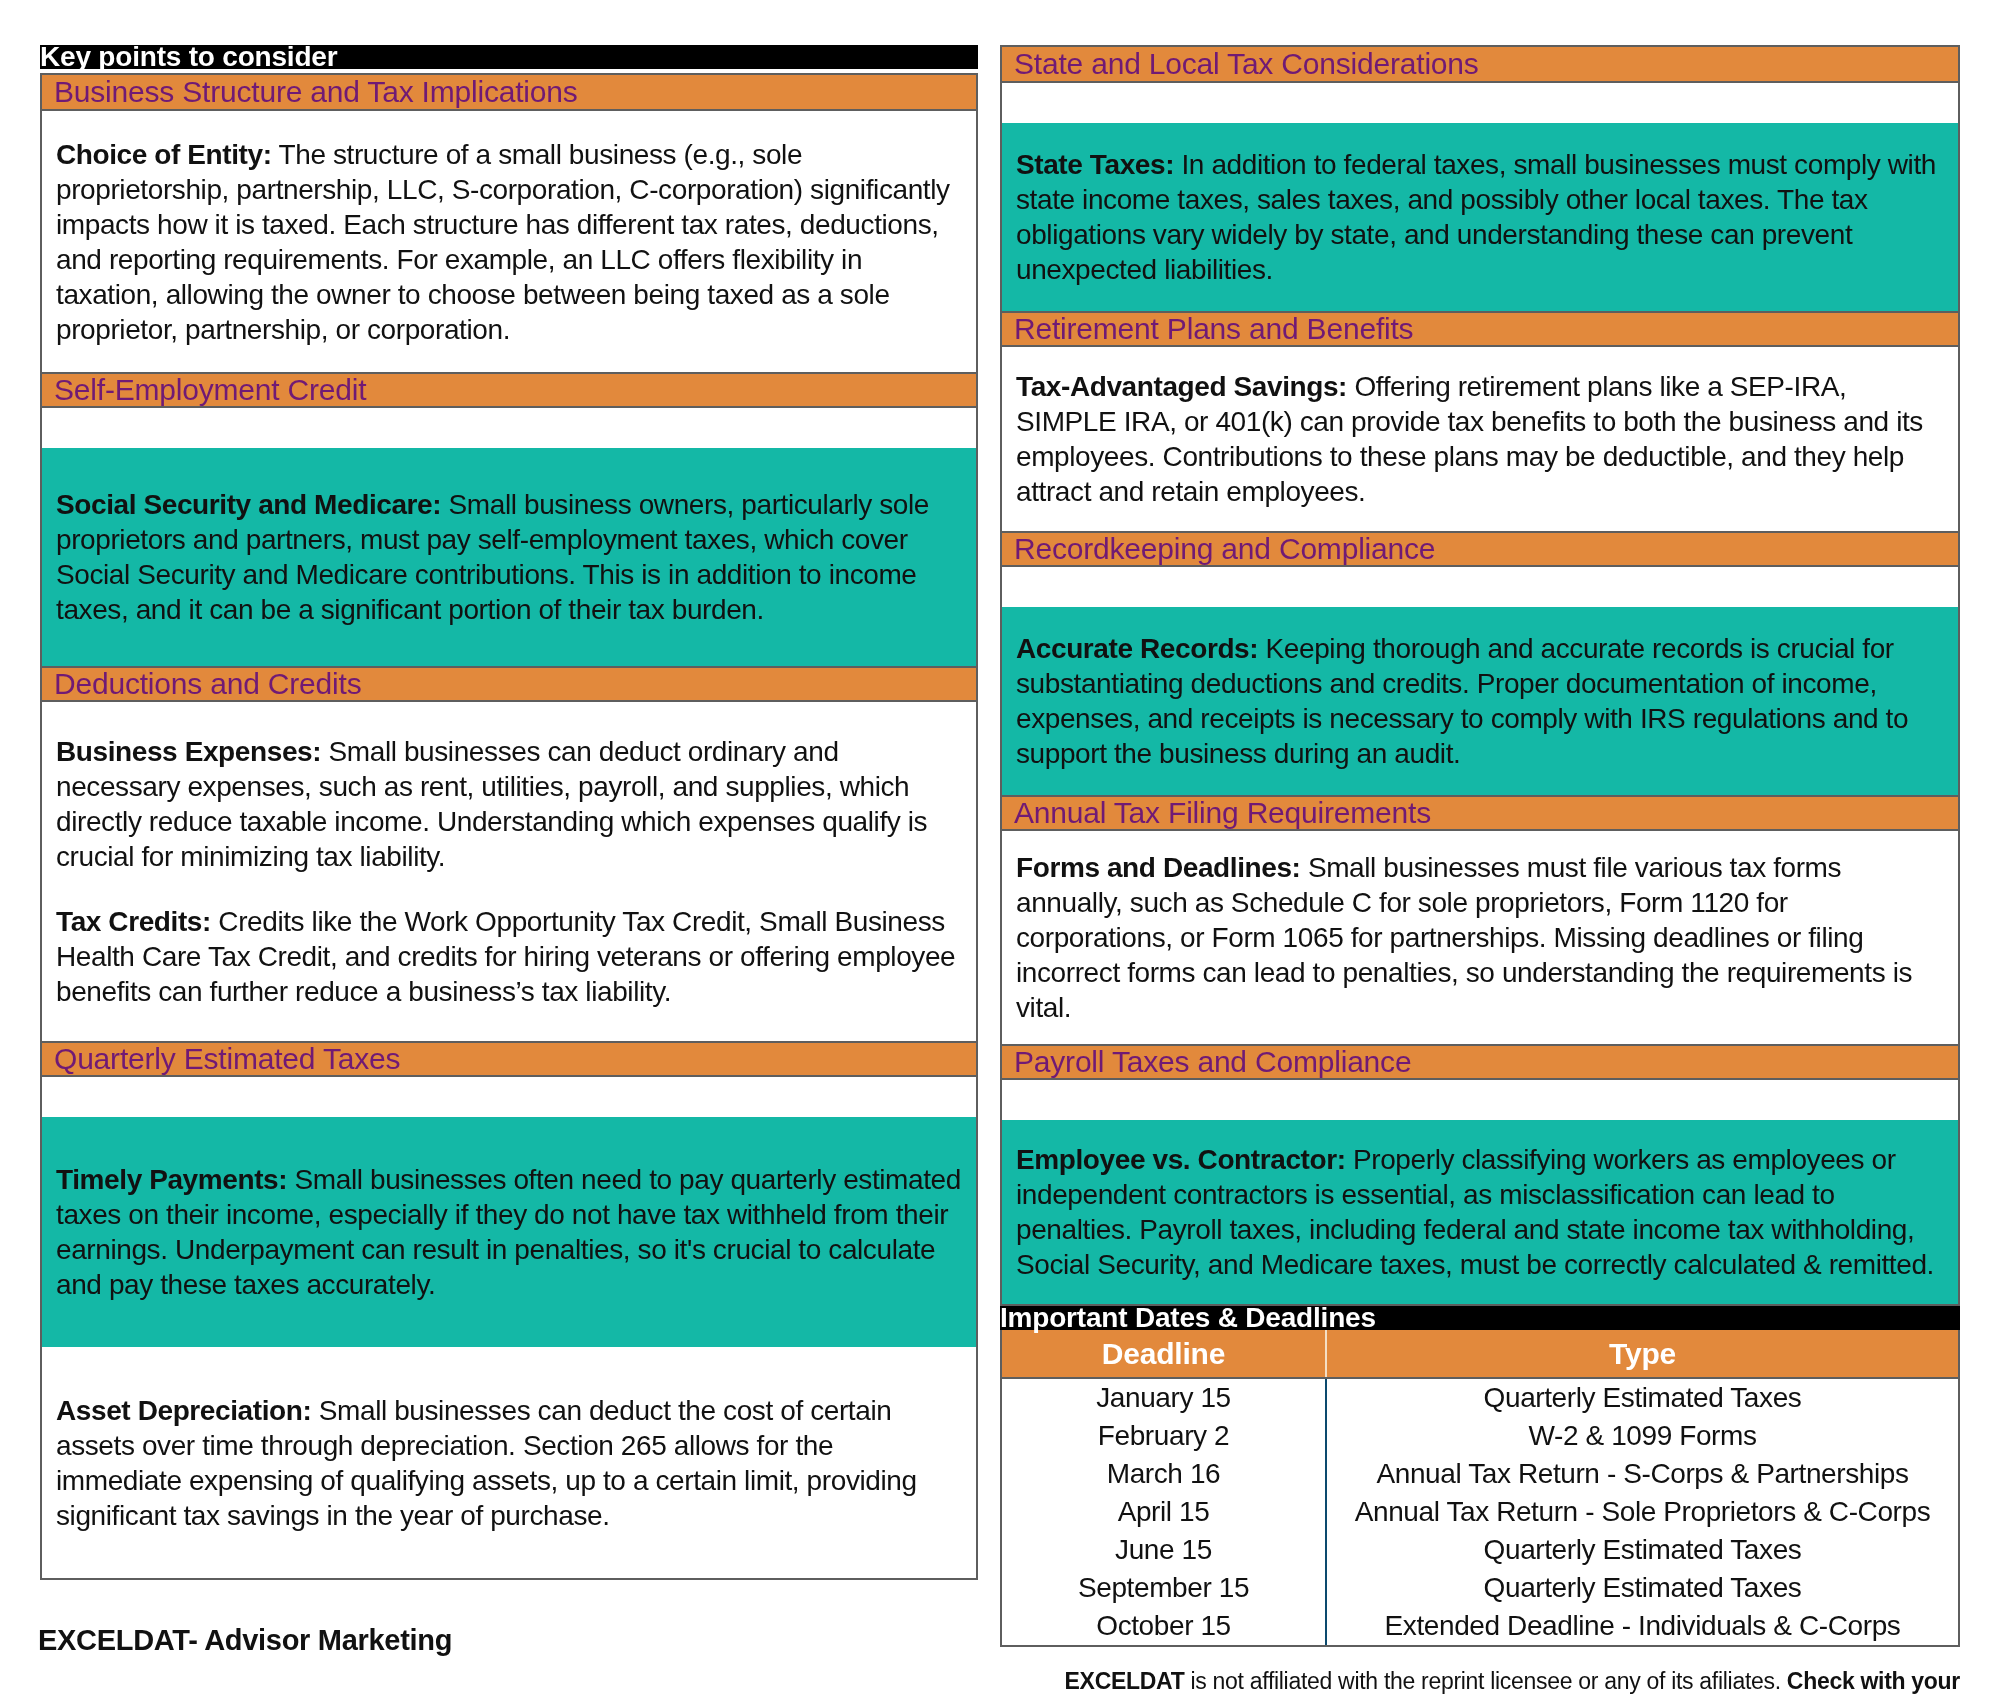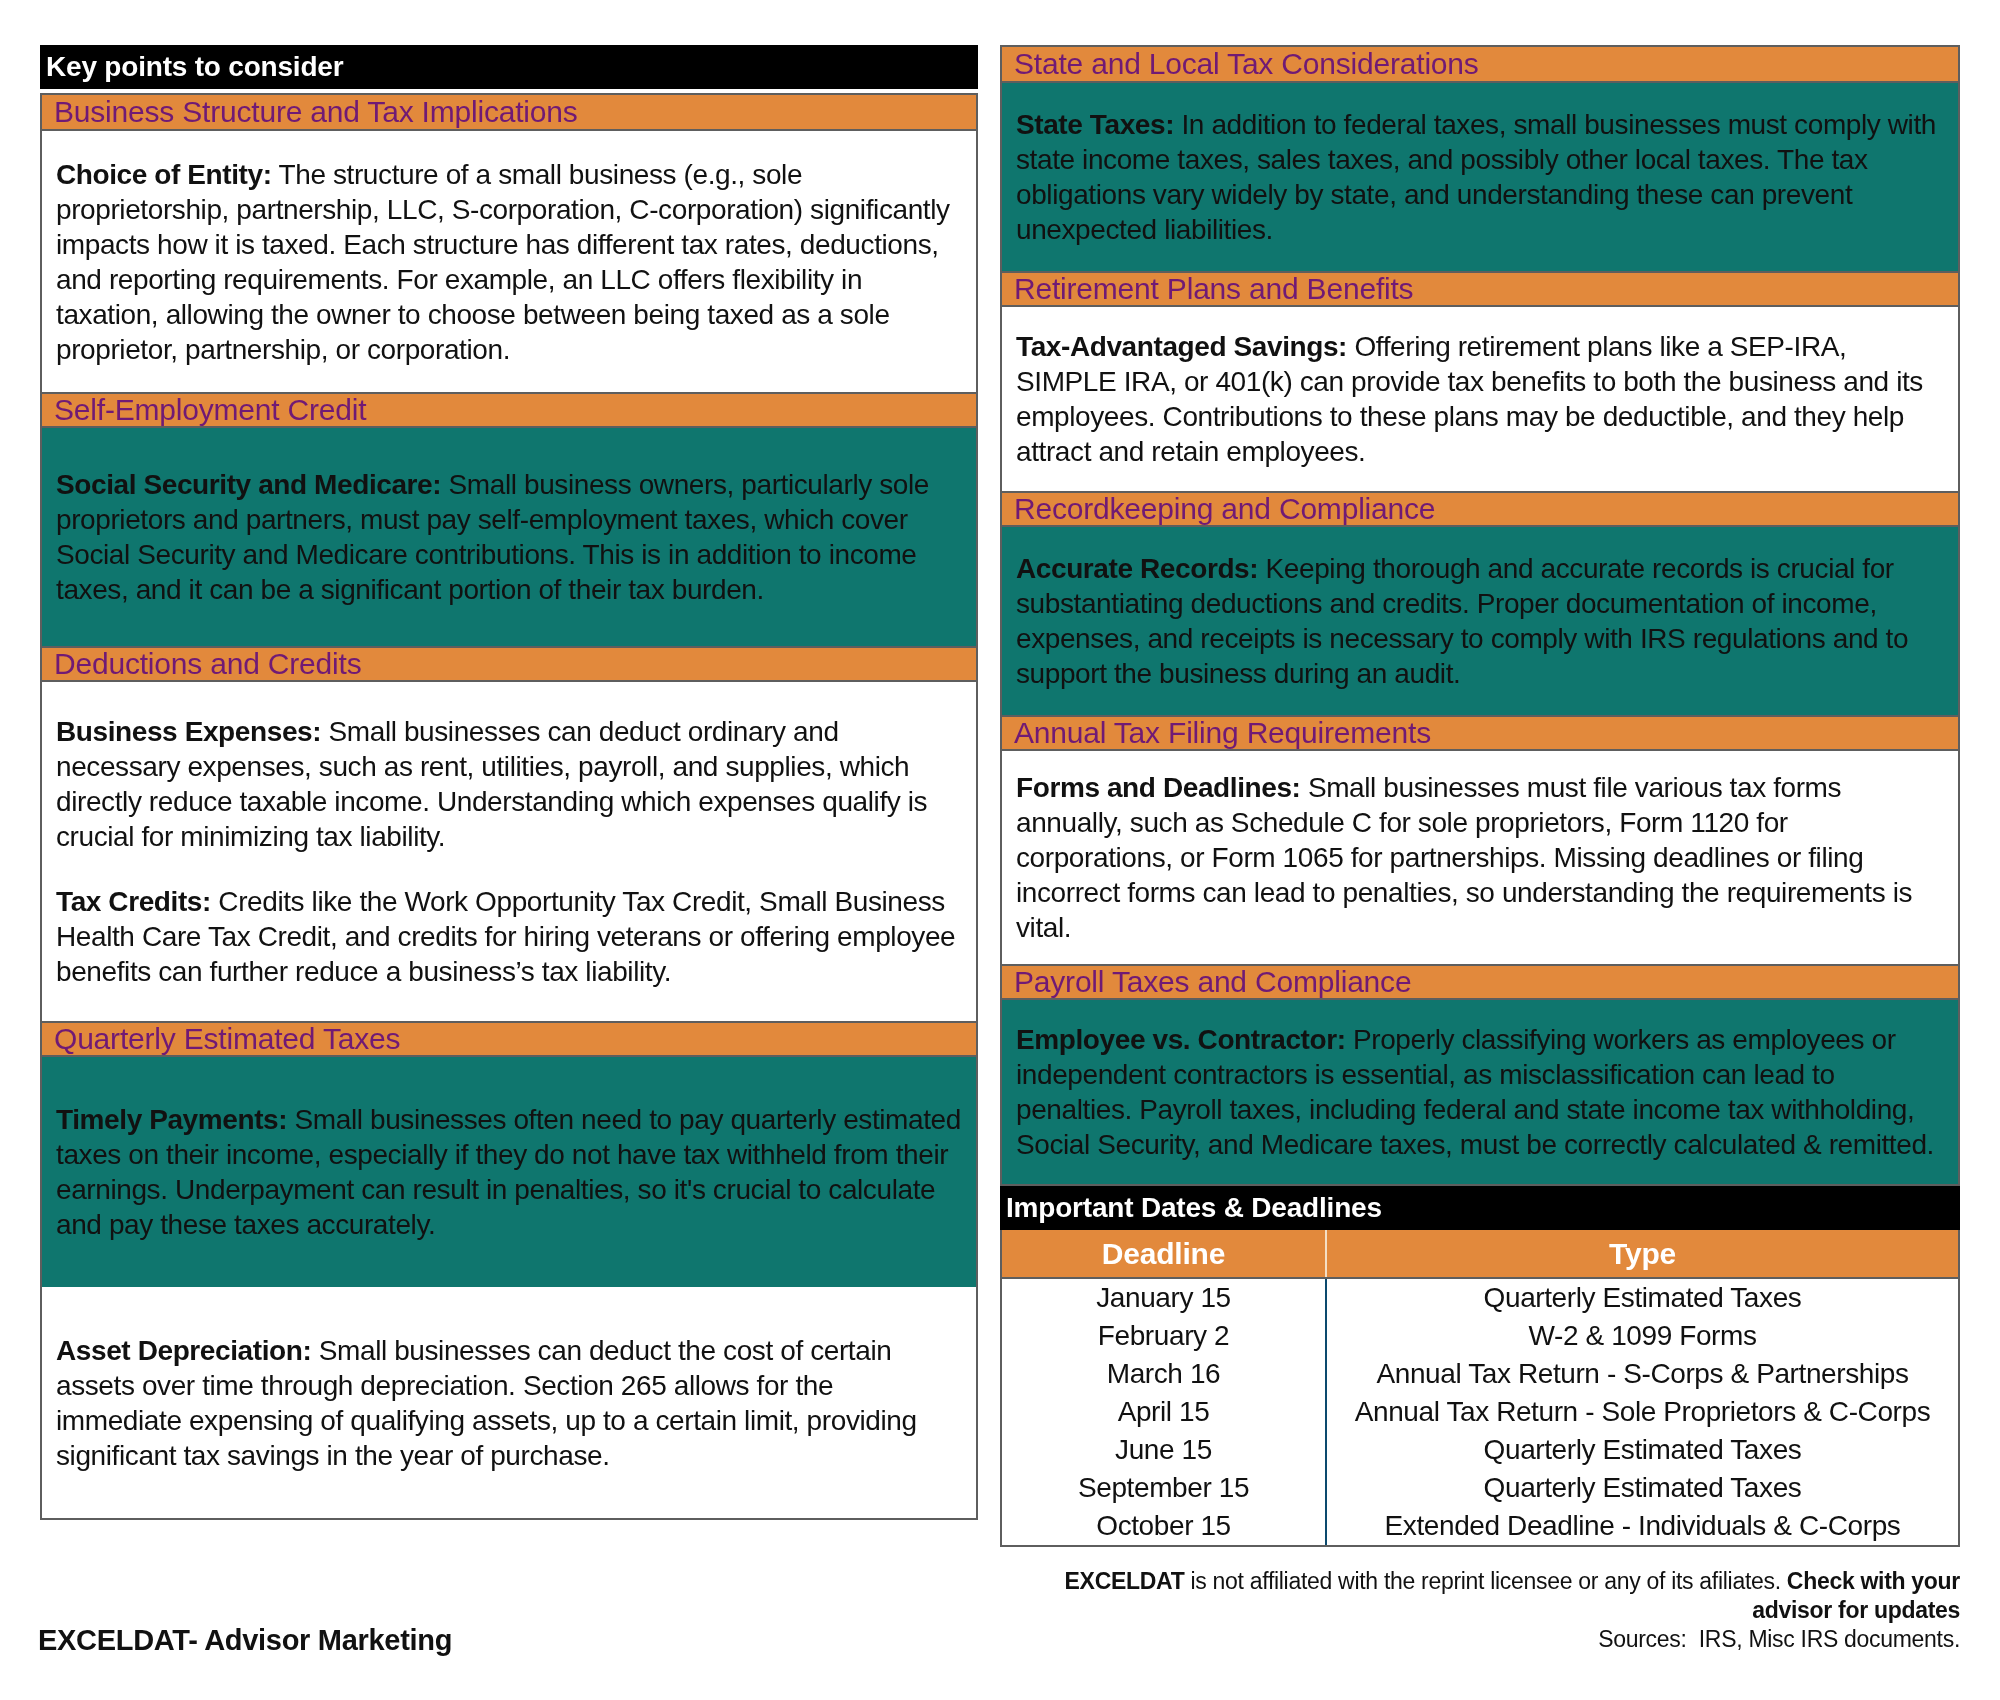--- a/index.html
+++ b/index.html
@@ -6,39 +6,39 @@
   body {
     width:2000px; height:1700px; position:relative;
     font-family:"Liberation Sans", sans-serif; color:#111111;
   }
   .col { position:absolute; top:45px; }
   .col-left  { left:40px;  width:938px; }
   .col-right { left:1000px; width:960px; }
 
   .titlebar {
     background:#000000; color:#ffffff; font-weight:bold; font-size:28px;
-    height:44px; display:flex; align-items:center; padding:0 6px;
+    height:24px; display:flex; align-items:center; padding:0 0;
     box-sizing:border-box; letter-spacing:-0.2px;
   }
   .col-left .titlebar { margin-bottom:4px; }
 
   .box { border:2px solid #5e5e5e; box-sizing:border-box; }
 
   .sec-header {
     background:#E2893C; color:#701a75; font-size:30px; height:36px;
     display:flex; align-items:center; padding:0 12px; box-sizing:border-box;
     border-bottom:2px solid #5e5e5e; letter-spacing:-0.2px;
   }
   .sec + .sec .sec-header { border-top:2px solid #5e5e5e; }
 
   .sec-body {
     display:flex; flex-direction:column; justify-content:center;
     padding:4px 14px; box-sizing:border-box; background:#ffffff;
   }
-  .sec-body.cream { background:#0f766e; }
+  .sec-body.cream { background:#14b8a6;margin-top:40px; }
 
   .para { margin:15px 0; font-size:28px; line-height:35px; letter-spacing:-0.4px; }
   .lead { font-weight:bold; }
 
   .table-title { }
   .table-box { border:2px solid #5e5e5e; border-top:none; box-sizing:border-box; background:#ffffff; }
   .thead {
     display:grid; grid-template-columns:34% 66%;
     background:#E2893C; height:49px; border-bottom:2px solid #5e5e5e; box-sizing:border-box;
   }

